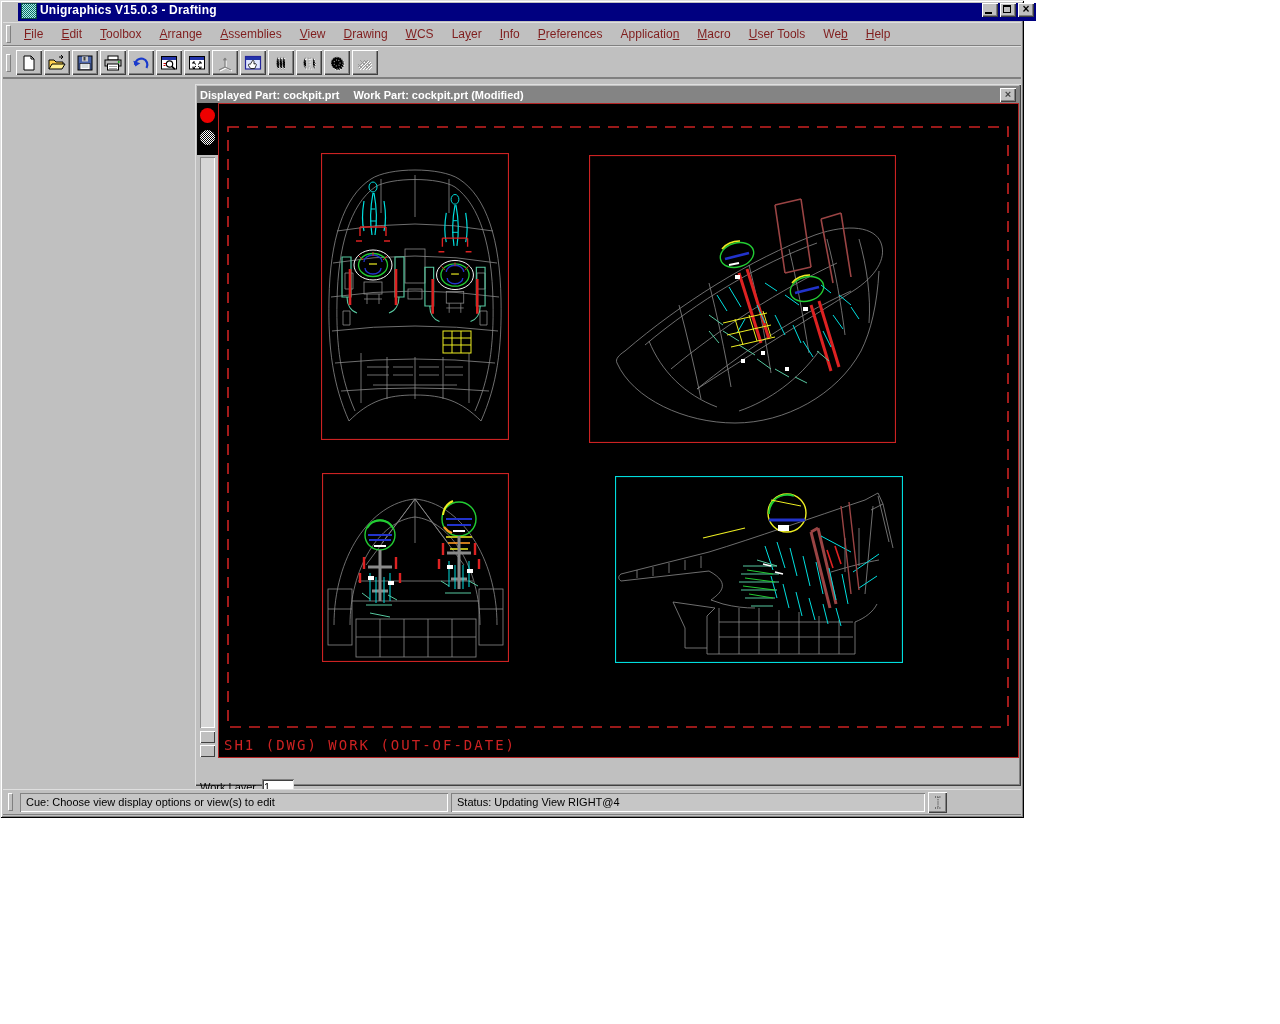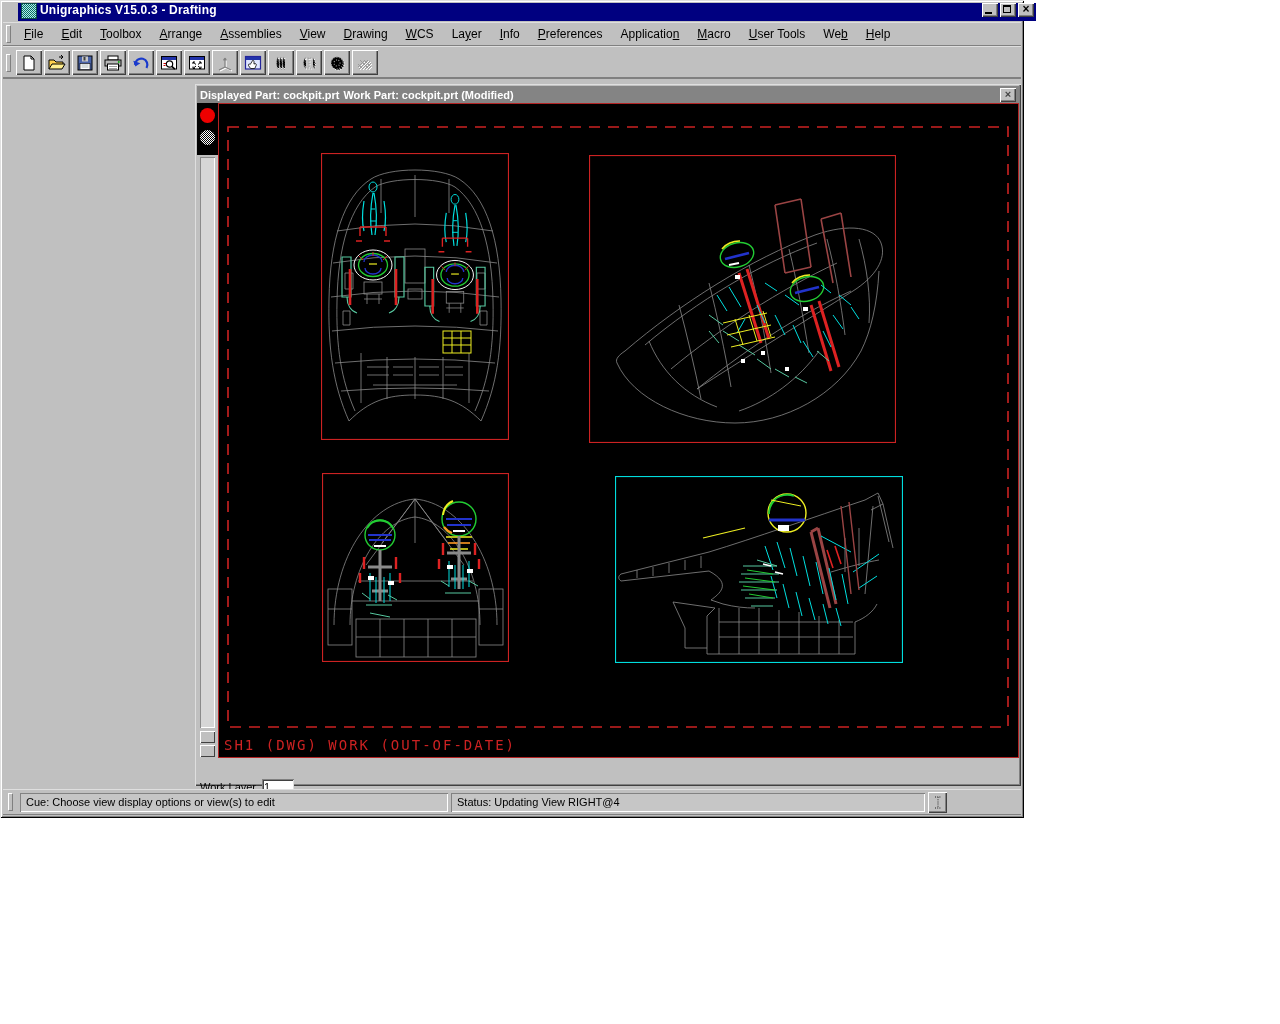--- a/index.html
+++ b/index.html
@@ -17,33 +17,33 @@
   .wbtn{width:16px;height:14px;background:#c0c0c0;position:relative;cursor:default;
         box-shadow:inset 1px 1px 0 #ffffff,inset -1px -1px 0 #404040,inset -2px -2px 0 #808080;}
   .glyph-min{position:absolute;left:3px;bottom:3px;width:7px;height:2px;background:#000;}
   .glyph-max{position:absolute;left:3px;top:2px;width:8px;height:8px;border:1px solid #000;border-top-width:2px;box-sizing:border-box;}
   .glyph-x{position:absolute;left:0;top:-1px;width:16px;text-align:center;font-size:12px;font-weight:bold;color:#000;line-height:15px;}
   
   .menubar{position:absolute;left:3px;top:22px;width:1018px;height:24px;background:#c0c0c0;display:flex;align-items:center;
            box-shadow:inset 0 1px 0 #dfdfdf,inset 0 -1px 0 #808080;}
   .grip{width:3px;height:16px;margin:0 4px 0 3px;border-left:1px solid #fff;border-top:1px solid #fff;
         border-right:1px solid #808080;border-bottom:1px solid #808080;background:#c0c0c0;}
-  .menu-item{font-size:12px;color:#000000;padding:3px 9px;white-space:nowrap;}
+  .menu-item{font-size:12px;color:#7f1d1d;padding:3px 9px;white-space:nowrap;}
   .menu-item .mn{text-decoration:underline;}
   
   .toolbar{position:absolute;left:3px;top:46px;width:1018px;height:33px;background:#c0c0c0;display:flex;align-items:center;
            box-shadow:inset 0 1px 0 #dfdfdf,inset 0 -2px 0 #808080,inset 0 -1px 0 #404040;}
   .tb{width:26px;height:25px;margin:0 1px;padding:0;background:#c0c0c0;border:0;display:flex;align-items:center;justify-content:center;
       box-shadow:inset 1px 1px 0 #ffffff,inset -1px -1px 0 #404040,inset -2px -2px 0 #808080;}
   .tb.off{box-shadow:inset 1px 1px 0 #ffffff,inset -1px -1px 0 #404040,inset -2px -2px 0 #808080;}
   .ticon{width:20px;height:18px;}
   
   .gw{position:absolute;left:195px;top:84px;width:826px;height:702px;background:#c0c0c0;
       box-shadow:inset 1px 1px 0 #dfdfdf,inset -1px -1px 0 #404040,inset -2px -2px 0 #808080;padding:2px;box-sizing:border-box;}
-  .gw-title{height:17px;background:#848484;color:#fff;display:flex;align-items:center;gap:4px;
+  .gw-title{height:17px;background:#848484;color:#fff;display:flex;align-items:center;gap:14px;
             padding:0 3px;font-size:11px;font-weight:bold;}
   .gw-close{margin-left:auto;width:16px;height:14px;background:#c0c0c0;color:#444;text-align:center;
             line-height:13px;font-size:11px;font-weight:bold;
             box-shadow:inset 1px 1px 0 #ffffff,inset -1px -1px 0 #404040,inset -2px -2px 0 #808080;}
   .gw-body{display:flex;height:655px;}
   .strip{width:21px;display:flex;flex-direction:column;background:#c0c0c0;}
   .strip-top{height:52px;background:#000;display:flex;flex-direction:column;align-items:center;gap:7px;padding-top:5px;box-sizing:border-box;}
   .stop-red{width:15px;height:15px;border-radius:50%;background:#ee0000;}
   .stop-dither{width:15px;height:15px;border-radius:50%;
                background:conic-gradient(#fff 0 25%,#000 0 50%,#fff 0 75%,#000 0);background-size:2px 2px;}

